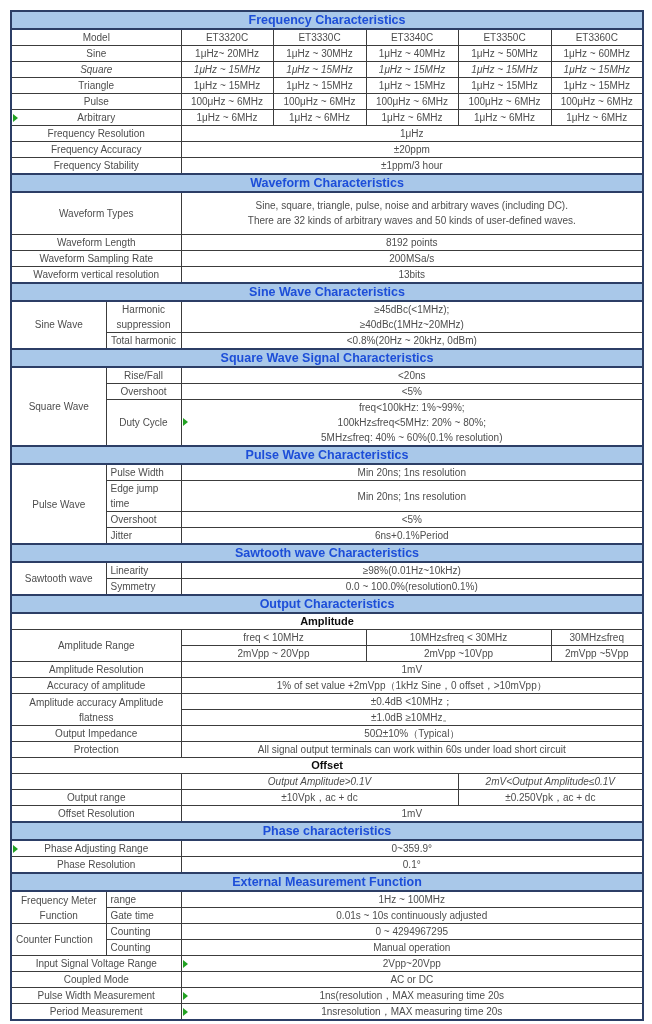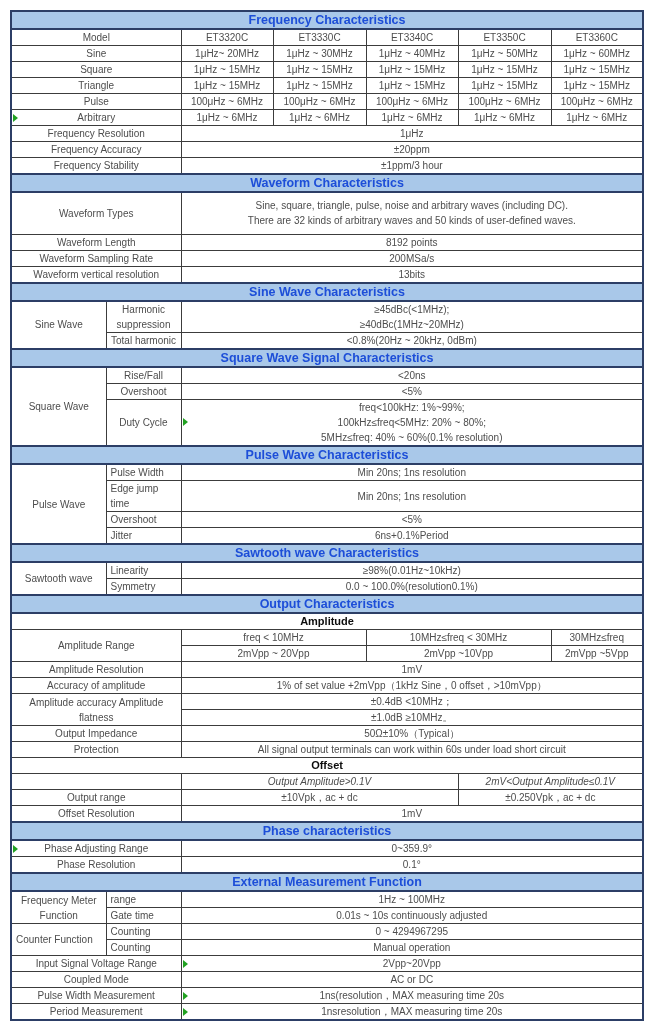--- a/index.html
+++ b/index.html
@@ -62,21 +62,21 @@
           <td class="">ET3360C</td>
         </tr>
         <tr style="height: 15px;">
           <td colspan="2" class="">Sine</td>
           <td class="">1μHz~ 20MHz</td>
           <td class="">1μHz ~ 30MHz</td>
           <td class="">1μHz ~ 40MHz</td>
           <td class="">1μHz ~ 50MHz</td>
           <td class="">1μHz ~ 60MHz</td>
         </tr>
-        <tr style="height: 15px;">
+        <tr style="height: 15px; font-style: italic;">
           <td colspan="2" class="">Square</td>
           <td class="">1μHz ~ 15MHz</td>
           <td class="">1μHz ~ 15MHz</td>
           <td class="">1μHz ~ 15MHz</td>
           <td class="">1μHz ~ 15MHz</td>
           <td class="">1μHz ~ 15MHz</td>
         </tr>
         <tr style="height: 15px;">
           <td colspan="2" class="">Triangle</td>
           <td class="">1μHz ~ 15MHz</td>

